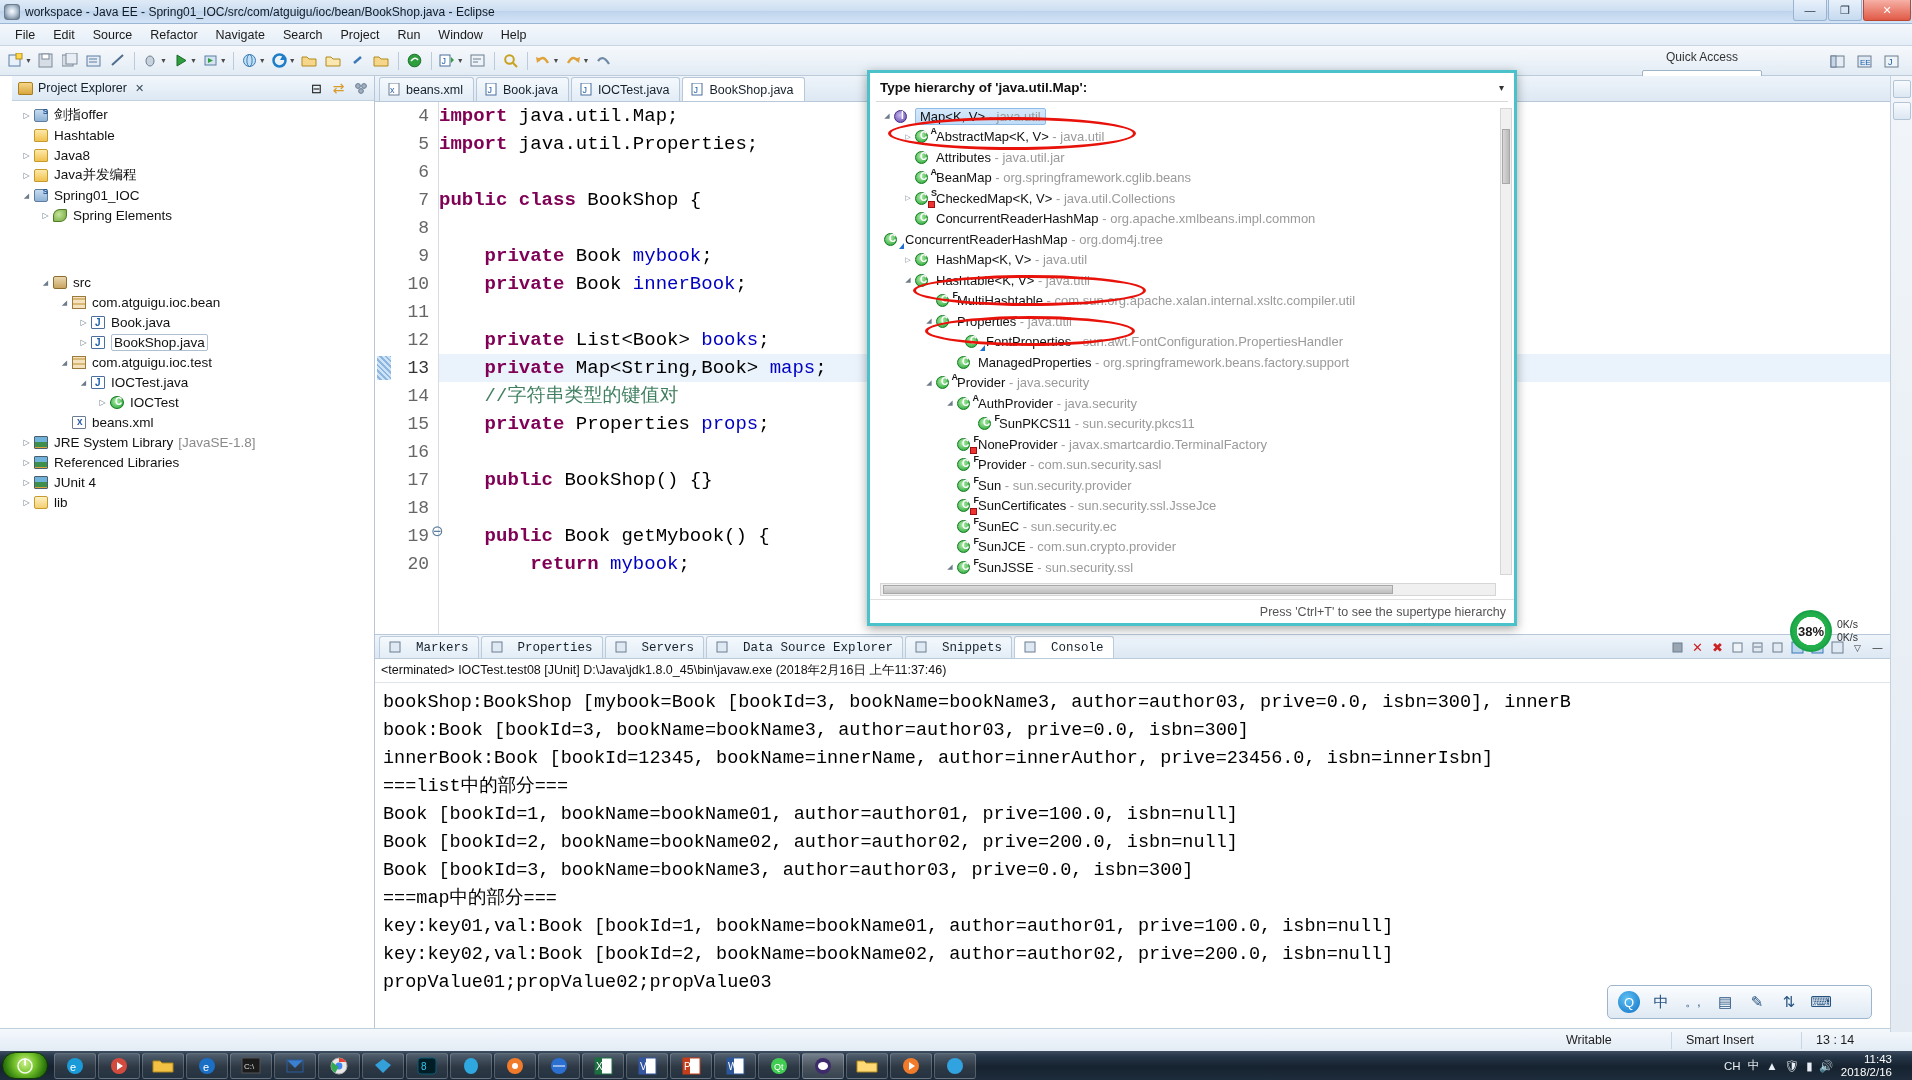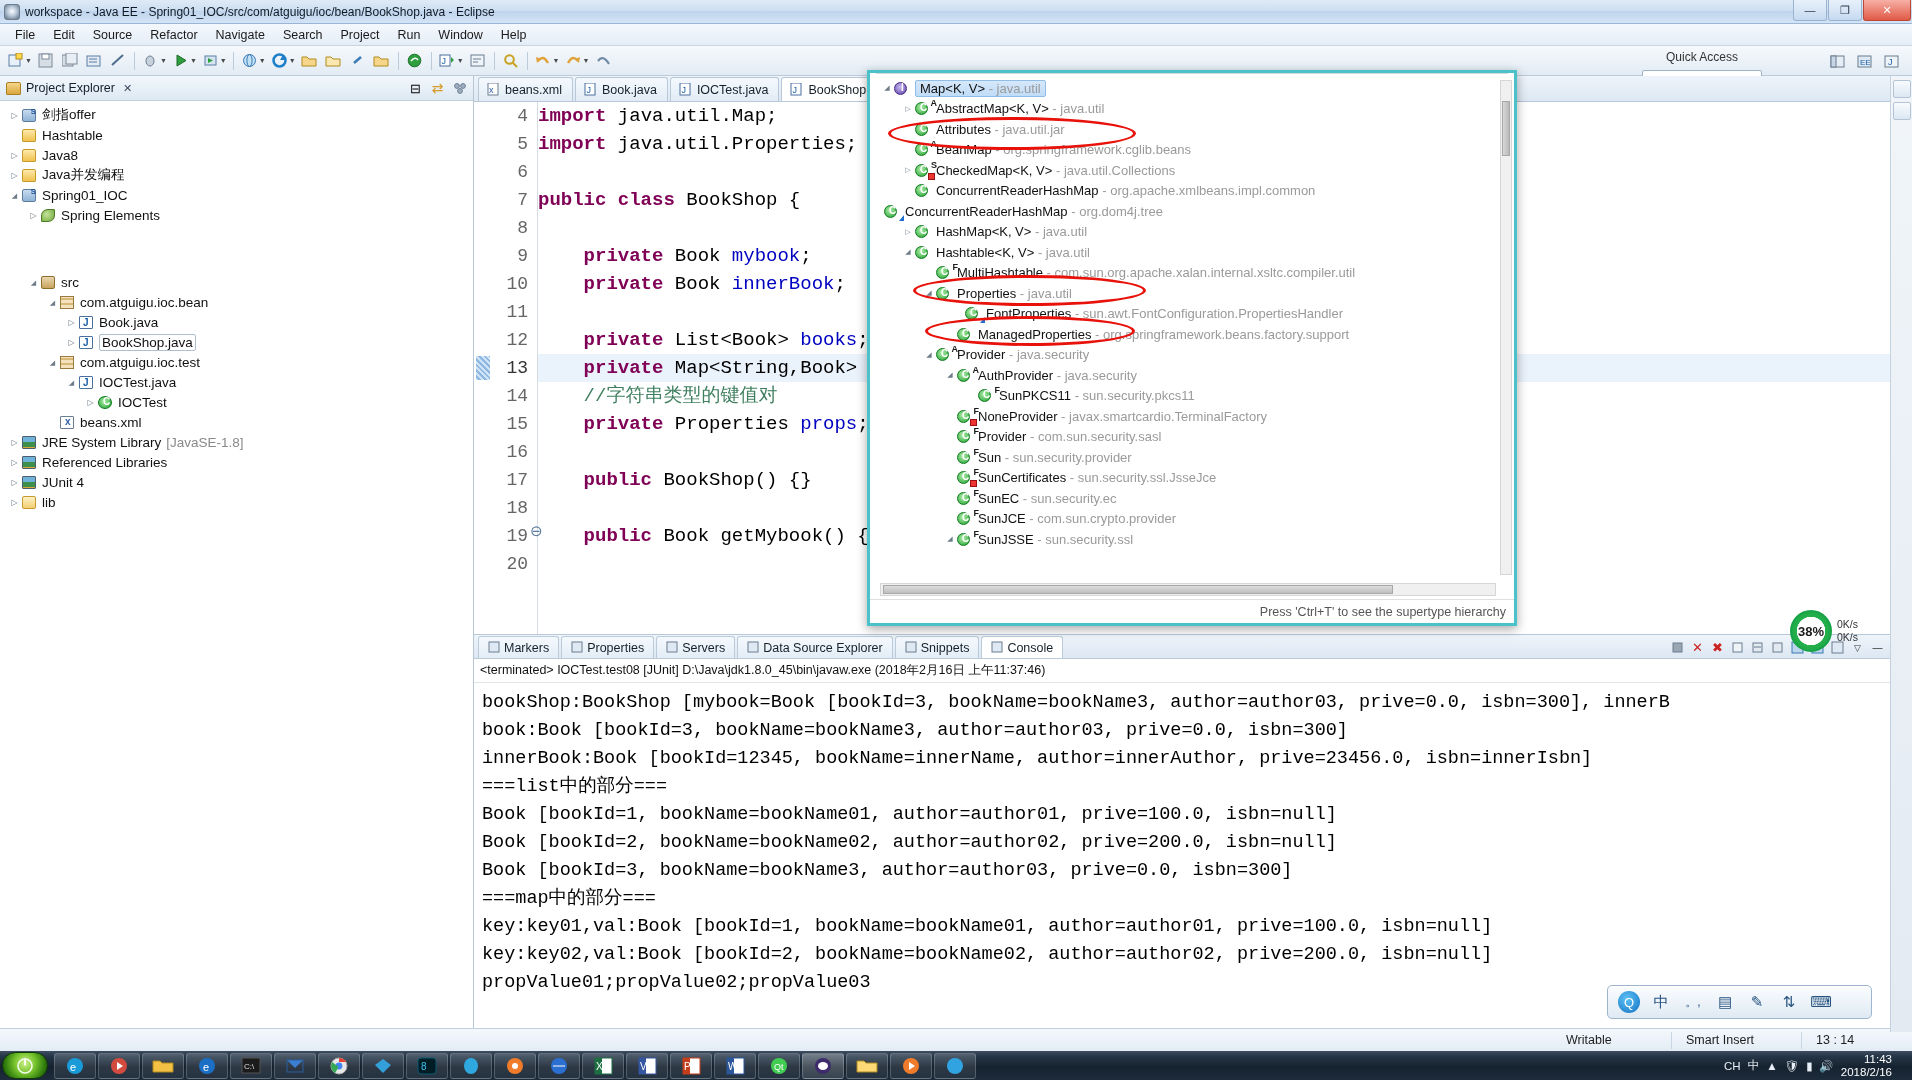--- a/index.html
+++ b/index.html
@@ -65,21 +65,21 @@
     display: flex; align-items: center; gap: 6px; flex-direction: column;
   }
   .qa-label { font-size: 12px; color: #333; }
   .qa-box { width: 120px; height: 20px; border: 1px solid #9fb4c8; background: #fff; border-radius: 2px; }
   .tb-right-icons { position: absolute; right: 8px; top: 4px; display: flex; gap: 3px; }
 
   
   .main { position: absolute; top: 76px; left: 0; right: 0; bottom: 48px; display: flex; }
 
   
-  .explorer { width: 474px; background: #fff; border-right: 1px solid #b6c6d6; display: flex; flex-direction: column; }
+  .explorer { width: 375px; background: #fff; border-right: 1px solid #b6c6d6; display: flex; flex-direction: column; padding-left: 12px; }
   .ex-header {
     height: 25px; display: flex; align-items: center;
     background: linear-gradient(to bottom, #f2f7fc, #dde8f3);
     border-bottom: 1px solid #c2d1e0;
     padding-left: 6px; position: relative;
   }
   .ex-tabtitle { display:flex; align-items:center; gap:5px; font-size: 12.5px; color:#14202c; }
   .ex-icon-folder {
     width: 15px; height: 13px; background: linear-gradient(to bottom,#f6d68a,#d9a63e);
     border:1px solid #a97f22; border-radius: 2px 2px 1px 1px; position: relative;
@@ -147,21 +147,21 @@
   .fld { color: #0000c0; }
   .marker-cur { position:absolute; left:2px; width:14px; height:24px; background: repeating-linear-gradient(45deg,#cfe3f7 0 2px,#8db7e0 2px 4px); }
   .fold-mark { position:absolute; left: 56px; font-size: 15px; color:#5c7d9e; }
 
   
   .vruler { width: 14px; background: linear-gradient(to right,#f1f1f1,#e3e3e3); border-left:1px solid #d2d2d2; flex:0 0 14px;}
 
   
   .consolepane { height: 398px; display:flex; flex-direction: column; background:#fff; border-top:1px solid #b8c8d8;}
   .contabs { height: 24px; display:flex; align-items:flex-end; background: linear-gradient(to bottom,#eef4fa,#dde8f3); border-bottom:1px solid #bccbda; padding-left:4px; position:relative;}
-  .contab { height:22px; display:flex; align-items:center; gap:3px; padding:0 9px; font-size:12.5px; color:#16202b; border:1px solid #bccbda; border-bottom:none; border-radius:3px 3px 0 0; background:linear-gradient(to bottom,#f4f9fd,#e3edf6); margin-right:2px; white-space:nowrap;}
+  .contab { height:22px; display:flex; align-items:center; gap:14px; padding:0 9px; font-size:12.5px; color:#16202b; border:1px solid #bccbda; border-bottom:none; border-radius:3px 3px 0 0; background:linear-gradient(to bottom,#f4f9fd,#e3edf6); margin-right:2px; white-space:nowrap;font-family:Liberation Mono, monospace;}
   .contab.active { background:#fff;}
   .con-tools { position:absolute; right:6px; bottom:2px; display:flex; gap:3px; align-items:center;}
   .ctool { width:17px;height:17px; display:flex;align-items:center;justify-content:center;}
   .con-head { font-size: 12.5px; color:#111; padding: 3px 6px; border-bottom:1px solid #e0e5ea; white-space:nowrap;}
   .con-body { flex:1; padding: 6px 8px; font-family: "Liberation Mono", monospace; font-size: 18.5px; line-height: 28px; color:#000; overflow:hidden; position:relative;}
   .con-line { white-space: pre; font-family: Liberation Mono, monospace; }
 
   
   .hier {
     position: absolute; left: 867px; top: 70px; width: 650px; height: 556px;
@@ -660,20 +660,21 @@
             <div class="cline"><span class="kw">    private</span><span class="plain"> Book </span><span class="fld">innerBook</span><span class="plain">;</span></div>
             <div class="cline">&nbsp;</div>
             <div class="cline"><span class="kw">    private</span><span class="plain"> List&lt;Book&gt; </span><span class="fld">books</span><span class="plain">;</span></div>
             <div class="cline hl-line"><span class="kw">    private</span><span class="plain"> Map&lt;String,Book&gt; </span><span class="fld">maps</span><span class="plain">;</span></div>
             <div class="cline"><span class="cmt">    //字符串类型的键值对</span></div>
             <div class="cline"><span class="kw">    private</span><span class="plain"> Properties </span><span class="fld">props</span><span class="plain">;</span></div>
             <div class="cline">&nbsp;</div>
             <div class="cline"><span class="kw">    public</span><span class="plain"> BookShop() {}</span></div>
             <div class="cline">&nbsp;</div>
             <div class="cline"><span class="kw">    public</span><span class="plain"> Book getMybook() {</span></div>
+            <div class="cline"><span class="kw">        return</span><span class="plain"> </span><span class="fld">mybook</span><span class="plain">;</span></div>
           </div>
         <div class="vruler"></div>
       </div>
 
       <div class="consolepane">
         <div class="contabs" id="contabs">
           <div class="contab">
               <span class="tabico"><svg width="12" height="12">
                   <rect x="1" y="1" width="10" height="10" fill="#dfe9f3" stroke="#6b7d90"></rect>
                 </svg></span>
@@ -770,20 +771,24 @@
       </div>
     </div>
   </div>
 
   <div class="right-dock">
     <div class="dock-ic"></div>
     <div class="dock-ic"></div>
   </div>
 
   <div class="hier">
+    <div class="hier-title">
+      <span>Type hierarchy of 'java.util.Map':</span>
+      <span class="caret">▾</span>
+    </div>
     <div class="hier-sep"></div>
     <div class="hier-list" id="hierlist">
       <div class="hier-scroll">
         <div class="hier-thumb"></div>
       </div>
     <div class="hnode sel" style="padding-left: 10px;">
           <span class="harrow open"></span>
           <span class="hicon">
             <span class="ic-iface" style="position: absolute; left: 0px; top: 1px; width: 13px; height: 13px;"></span>
           </span>

